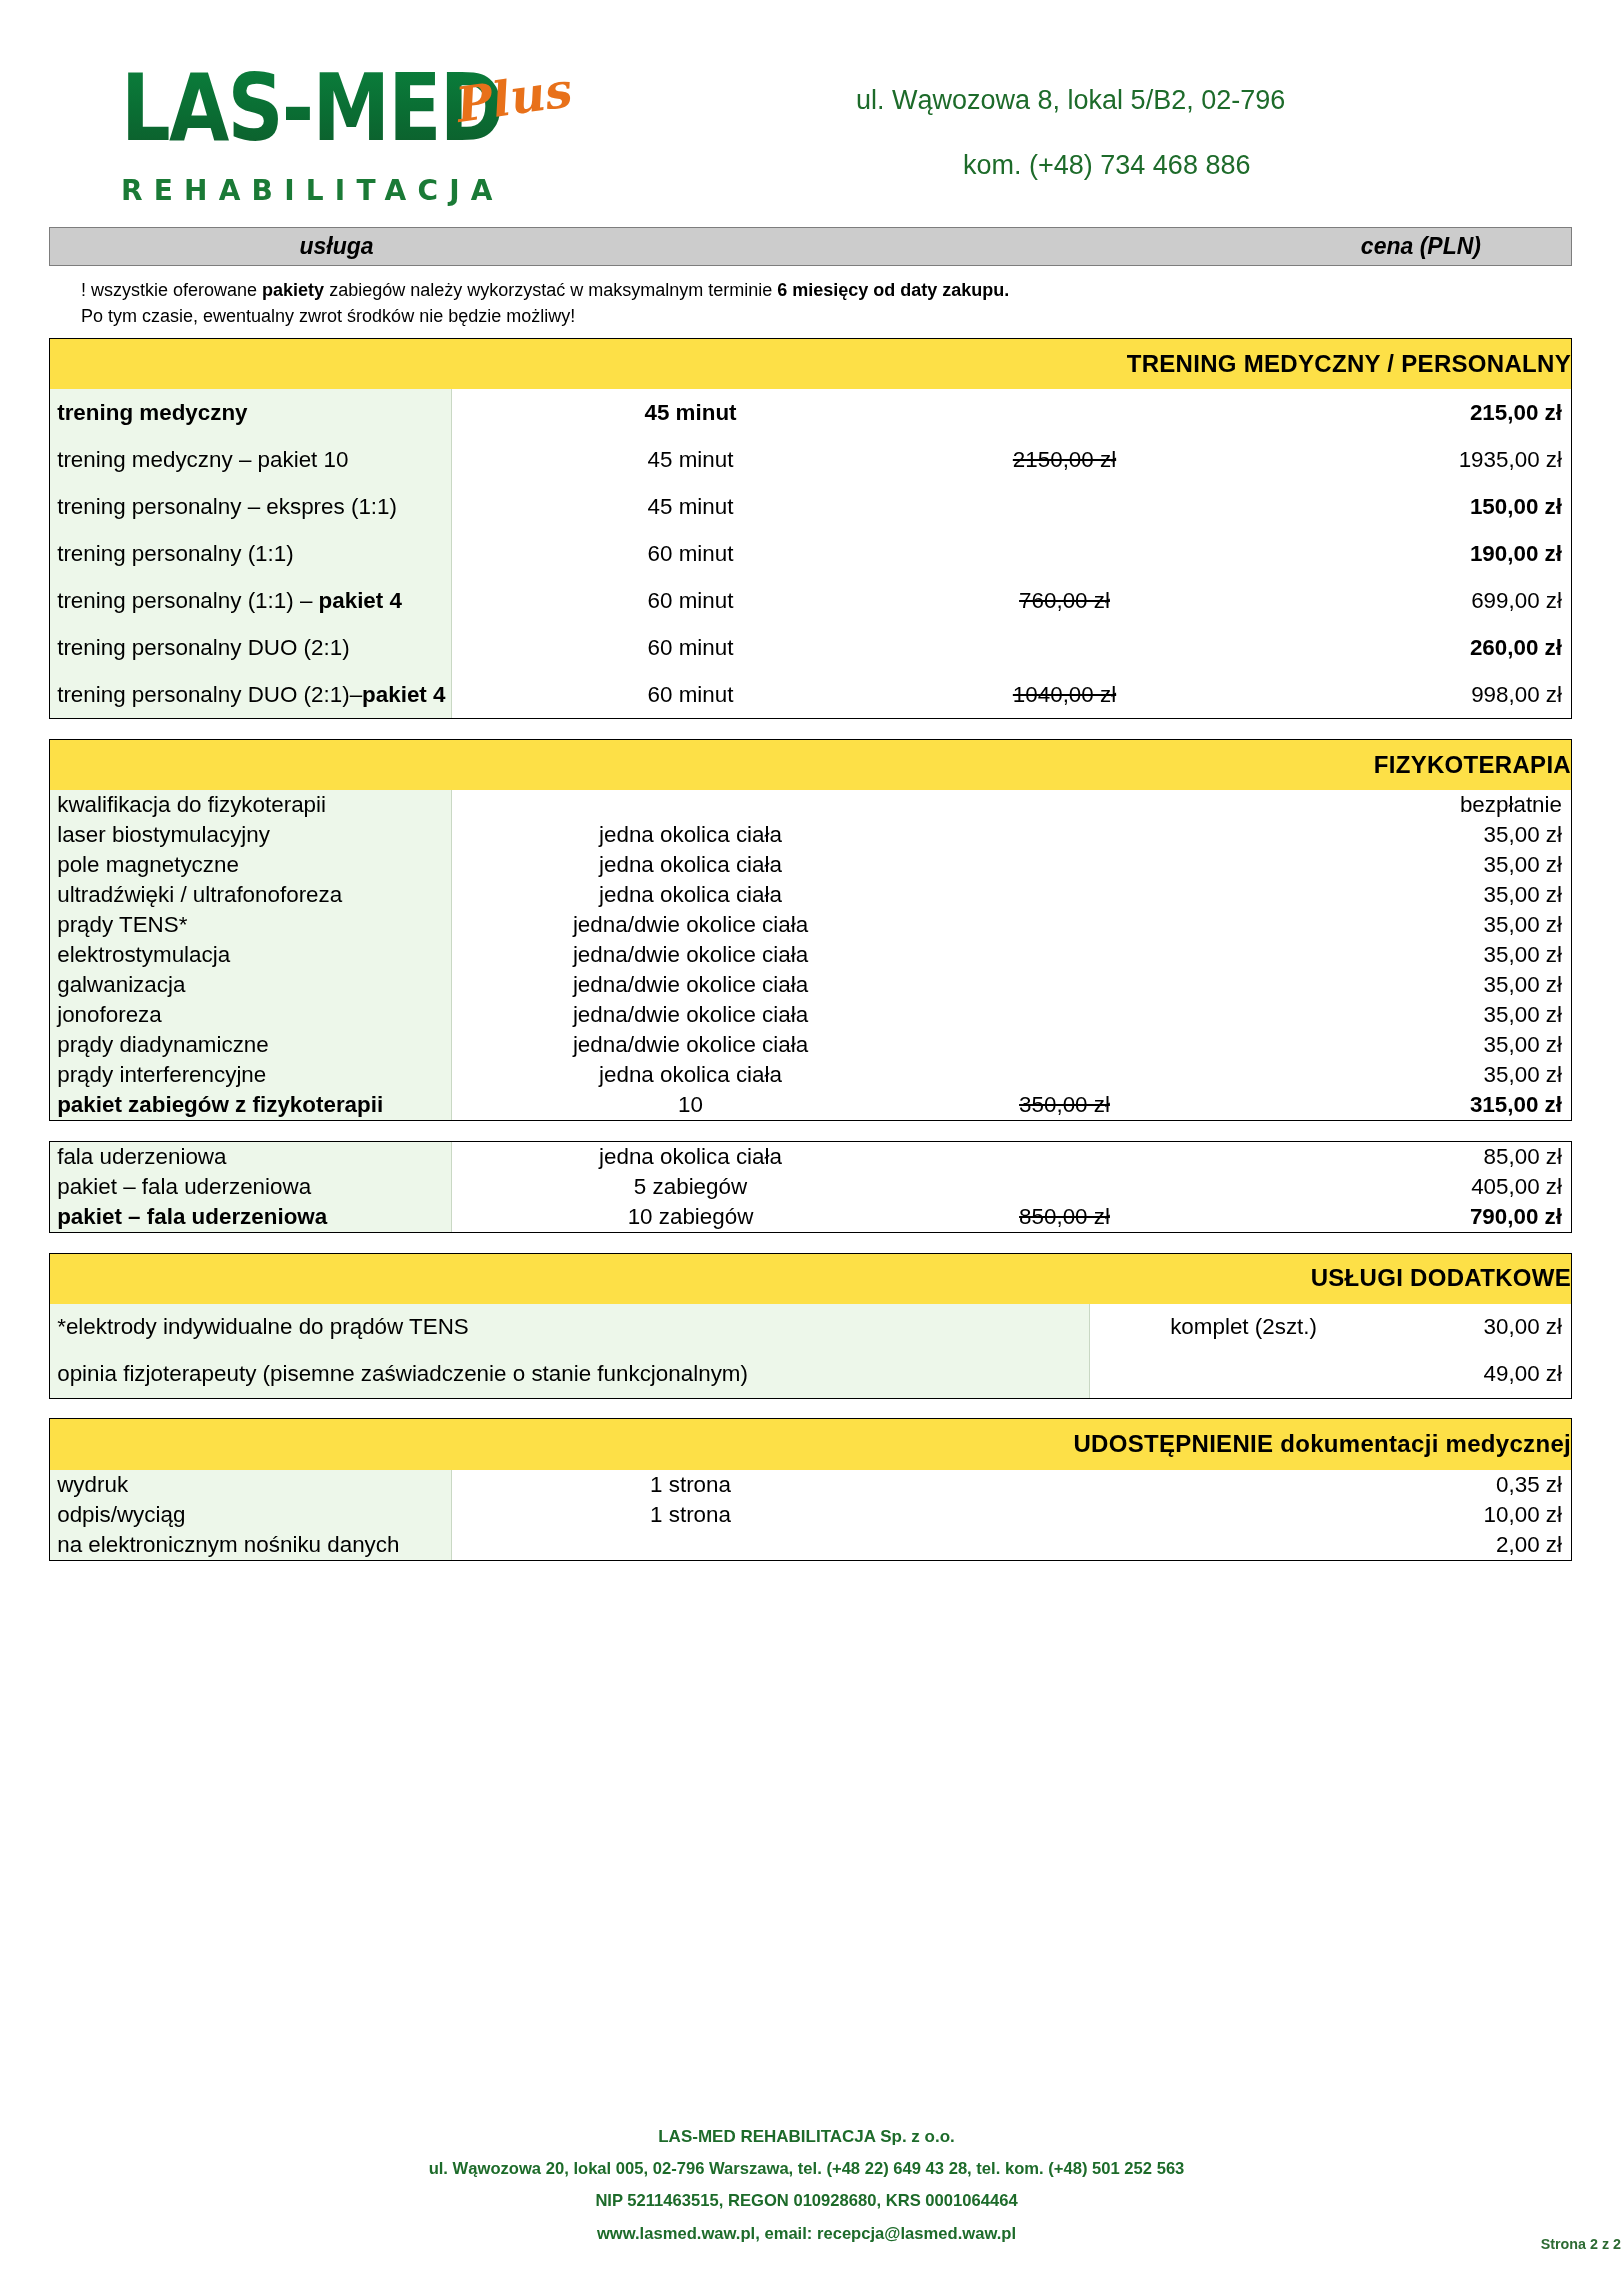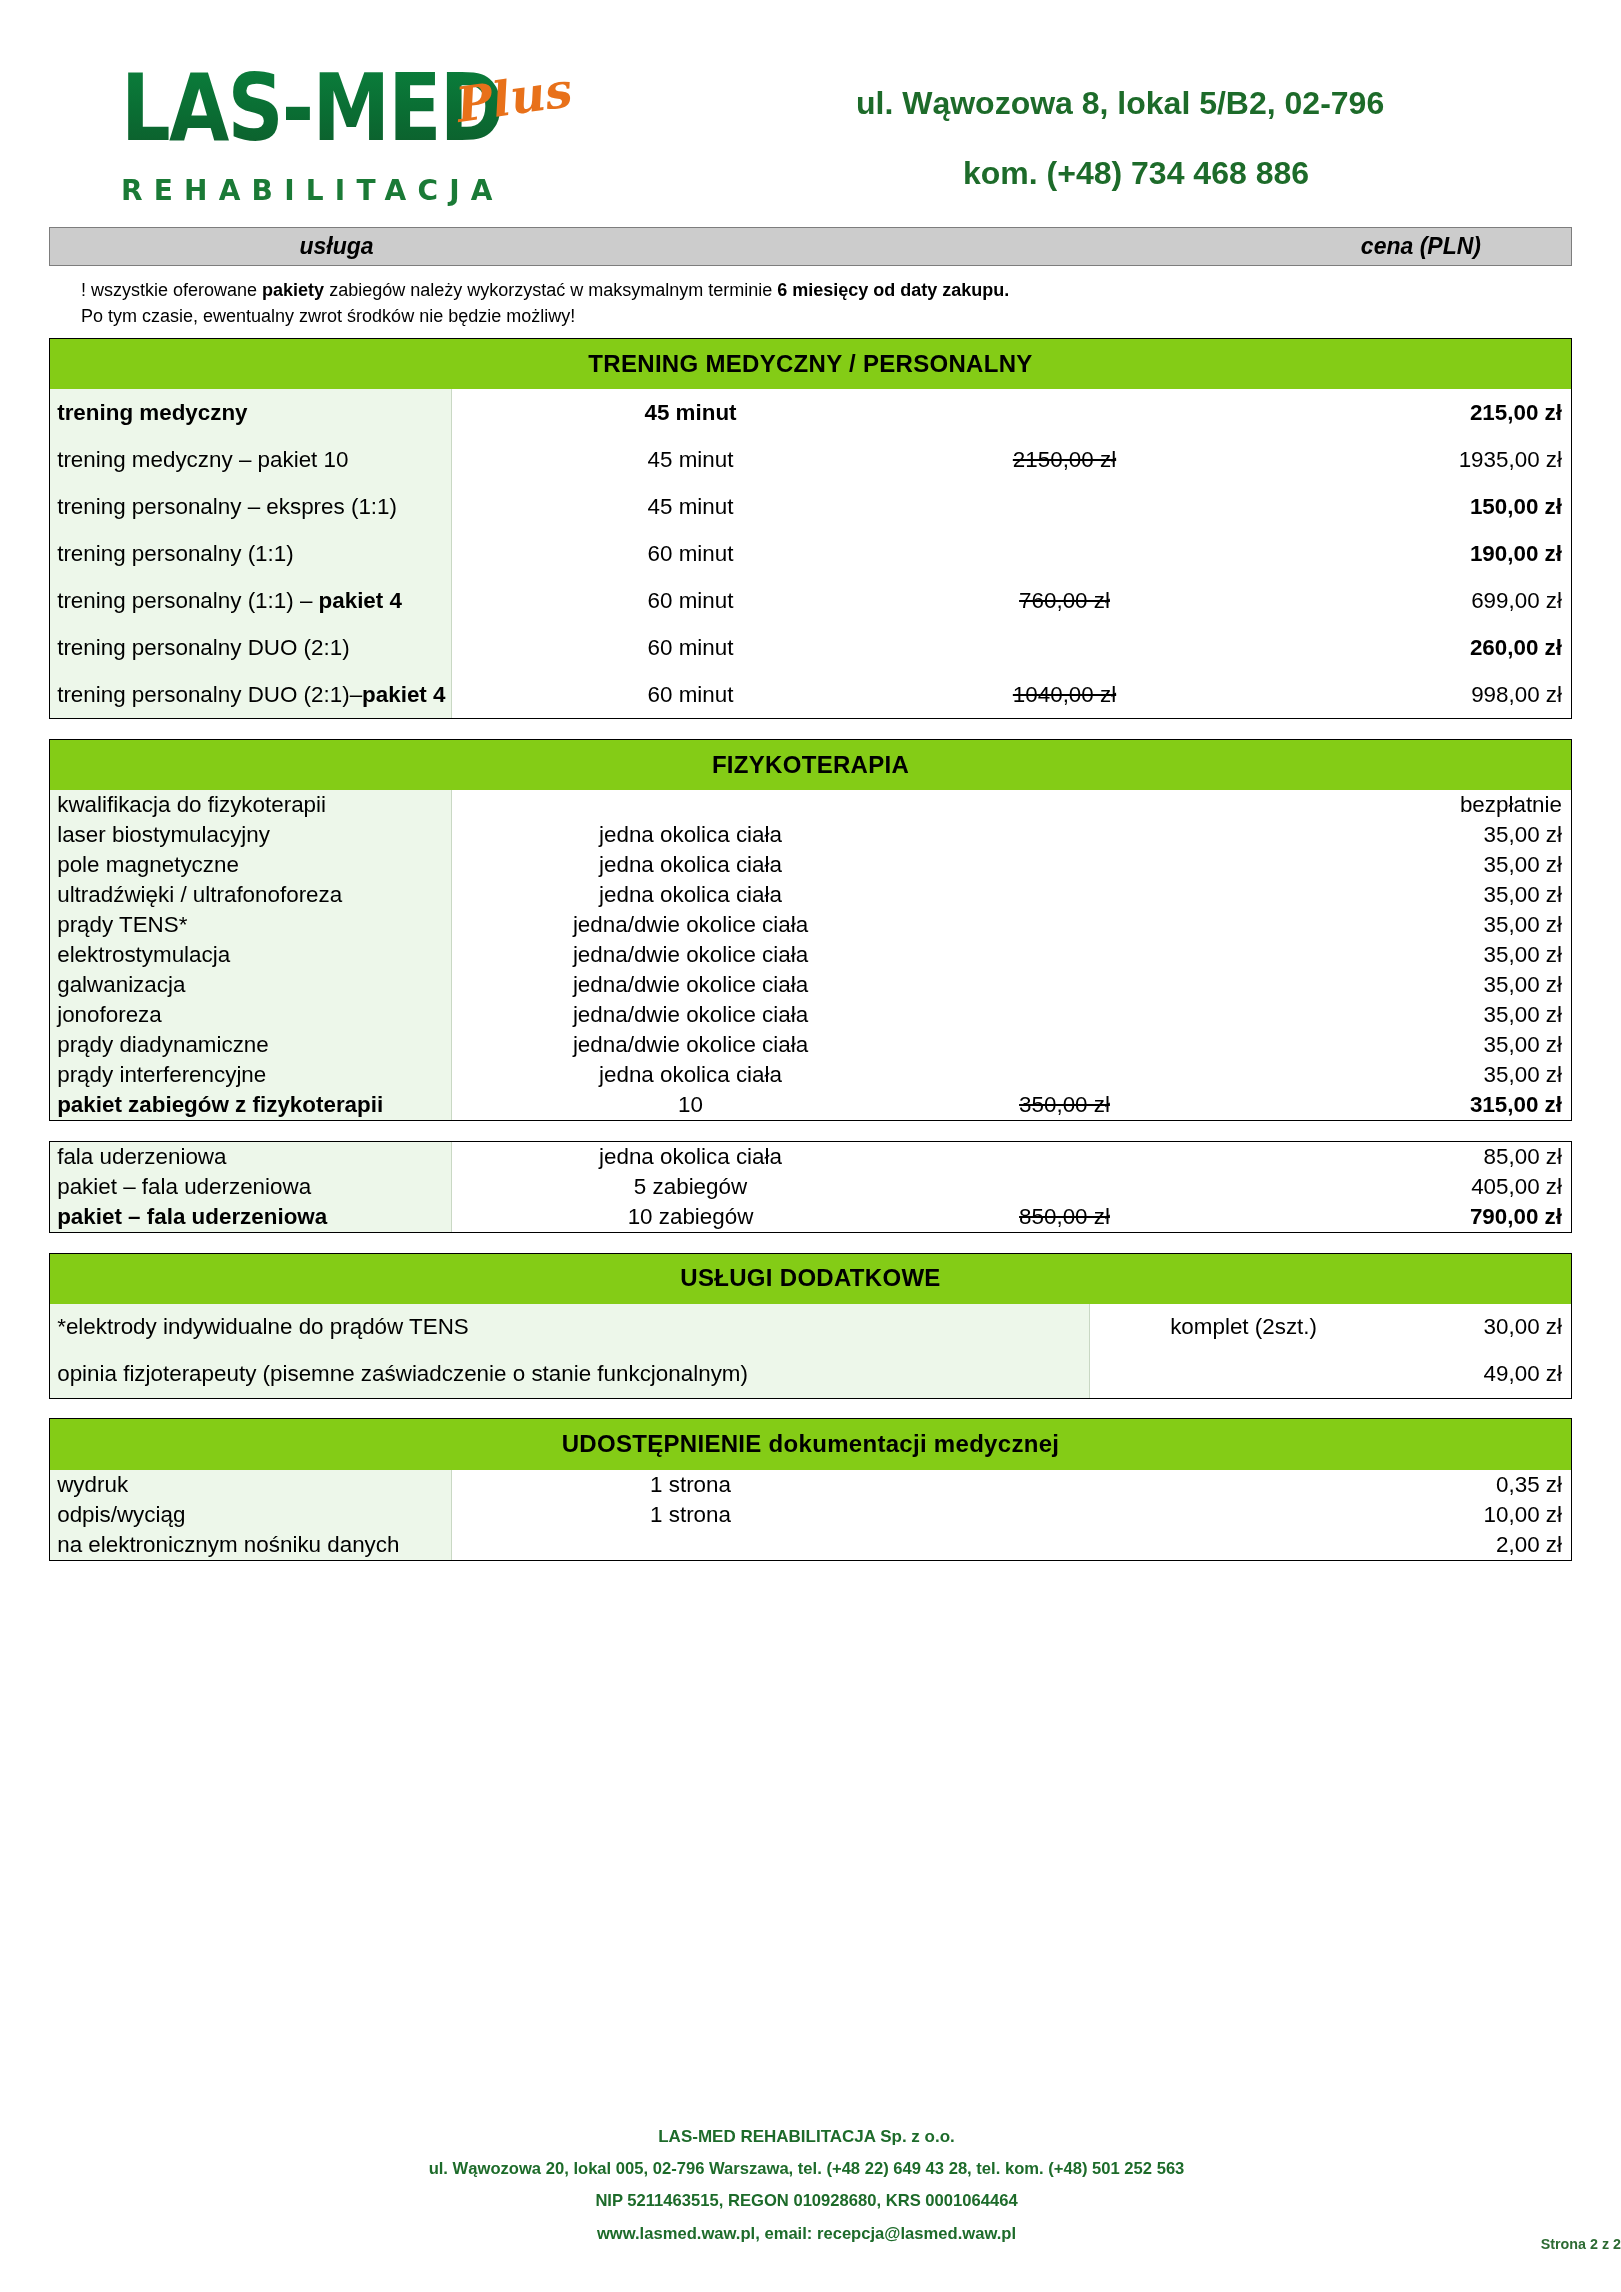--- a/index.html
+++ b/index.html
@@ -70,22 +70,22 @@
     letter-spacing: 11.2px;
     color: #1a7a36;
     margin-top: 34px;
   }
 
   .contact-block {
     flex: 1;
     padding-top: 25px;
     padding-left: 18px;
     color: #1d6b2a;
-    font-size: 32px;
-    font-weight: bold;
+    font-size: 27px;
+    font-weight: normal;
     line-height: 1.0;
   }
   .contact-line { margin-bottom: 38px; text-align: left; padding-left: 81px; }
   .contact-line.second { padding-left: 188px; }
 
   
   .title-row {
     display: flex;
     align-items: baseline;
     justify-content: center;
@@ -125,22 +125,22 @@
   }
   .note b { font-weight: bold; }
 
   
   .block {
     border: 1.8px solid #000000;
     margin-bottom: 19.7px;
     background: #ffffff;
   }
   .block-head {
-    background: #84cc16;
-    text-align: center;
+    background: #fde047;
+    text-align: right;
     font-size: 24px;
     font-weight: bold;
     padding: 10.7px 0 11.6px 0;
     letter-spacing: 0.3px;
   }
 
   .rows { position: relative; }
 
   
   .rows::before {

